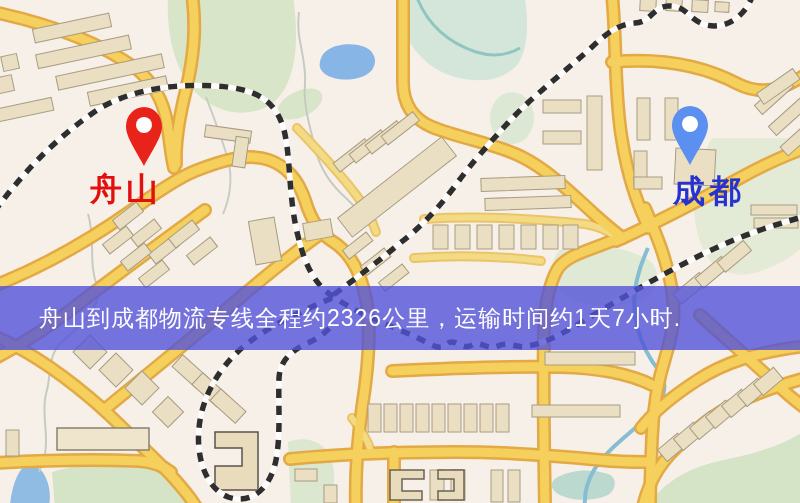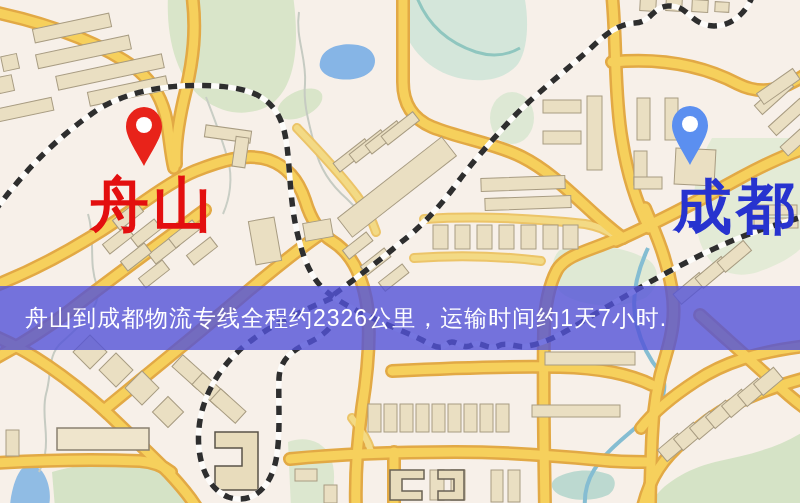--- a/index.html
+++ b/index.html
@@ -3,27 +3,27 @@
 <meta charset="utf-8">
 <style>
   html,body{margin:0;padding:0;background:#e8e8e8;}
   .stage{position:relative;width:800px;height:503px;overflow:hidden;background:#f7f0e9;
          font-family:"Liberation Sans","DejaVu Sans",sans-serif;}
   .stage svg.map{position:absolute;left:0;top:0;}
   .pin{position:absolute;width:40px;height:62px;}
   .pin svg{display:block;}
   .pin.origin{left:124px;top:106px;}
   .pin.dest{left:670px;top:105px;}
-  .place-label{position:absolute;font-family:Liberation Serif, serif;
-               font-weight:bold;font-size:59px;line-height:1;letter-spacing:4px;white-space:nowrap;}
+  .place-label{position:absolute;font-family:Liberation Mono, monospace;
+               font-weight:bold;font-size:32px;line-height:1;letter-spacing:4px;white-space:nowrap;}
   .place-label.origin{left:90px;top:176px;color:#e30f0f;}
   .place-label.dest{left:673px;top:178px;color:#2733cf;}
   .banner{position:absolute;left:0;top:286px;width:800px;height:64px;
           background:rgba(82,82,216,0.80);display:flex;align-items:center;}
-  .banner span{color:#ffffff;font-size:23px;letter-spacing:1px;padding-left:25px;white-space:nowrap;}
+  .banner span{color:#ffffff;font-size:23px;letter-spacing:1px;padding-left:39px;white-space:nowrap;}
 </style>
 </head>
 <body>
 
 <div class="stage">
 
   <svg class="map" width="800" height="503" viewBox="0 0 800 503">
     <defs>
       <path id="r1" d="M-6,12 C50,24 100,42 138,70 C154,84 163,100 167,122 C170,142 171,156 174,168"></path>
       <path id="r2" d="M192,-6 C197,30 193,60 186,90 C179,118 175,142 176,164"></path>

